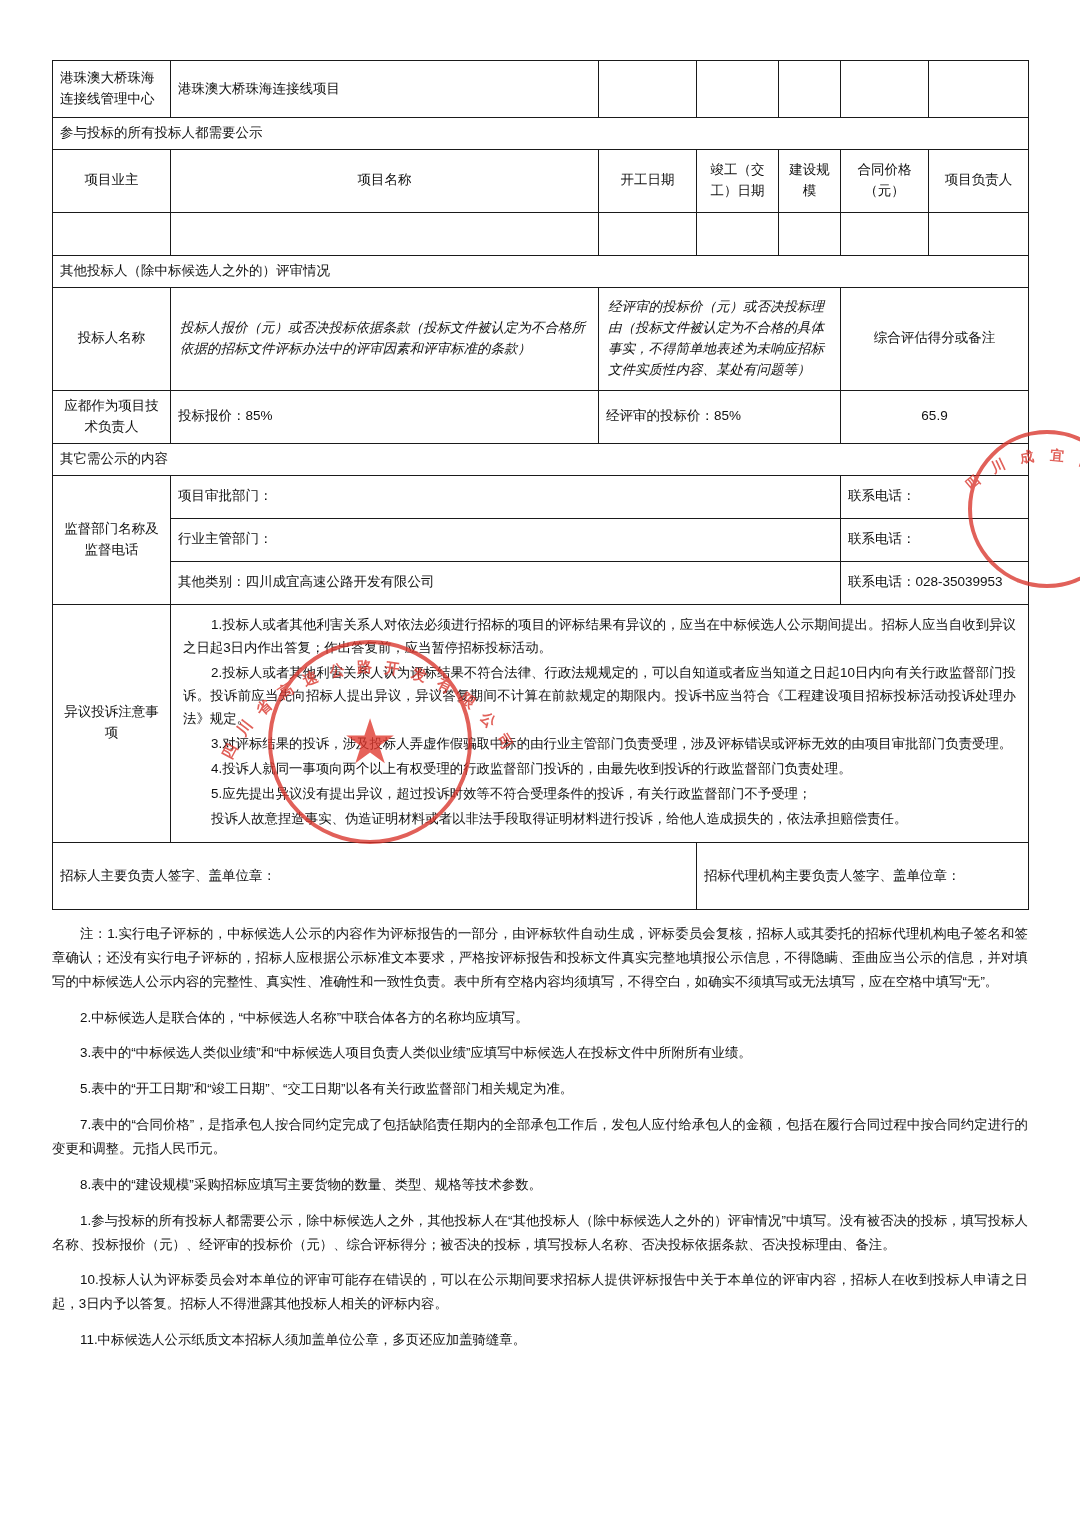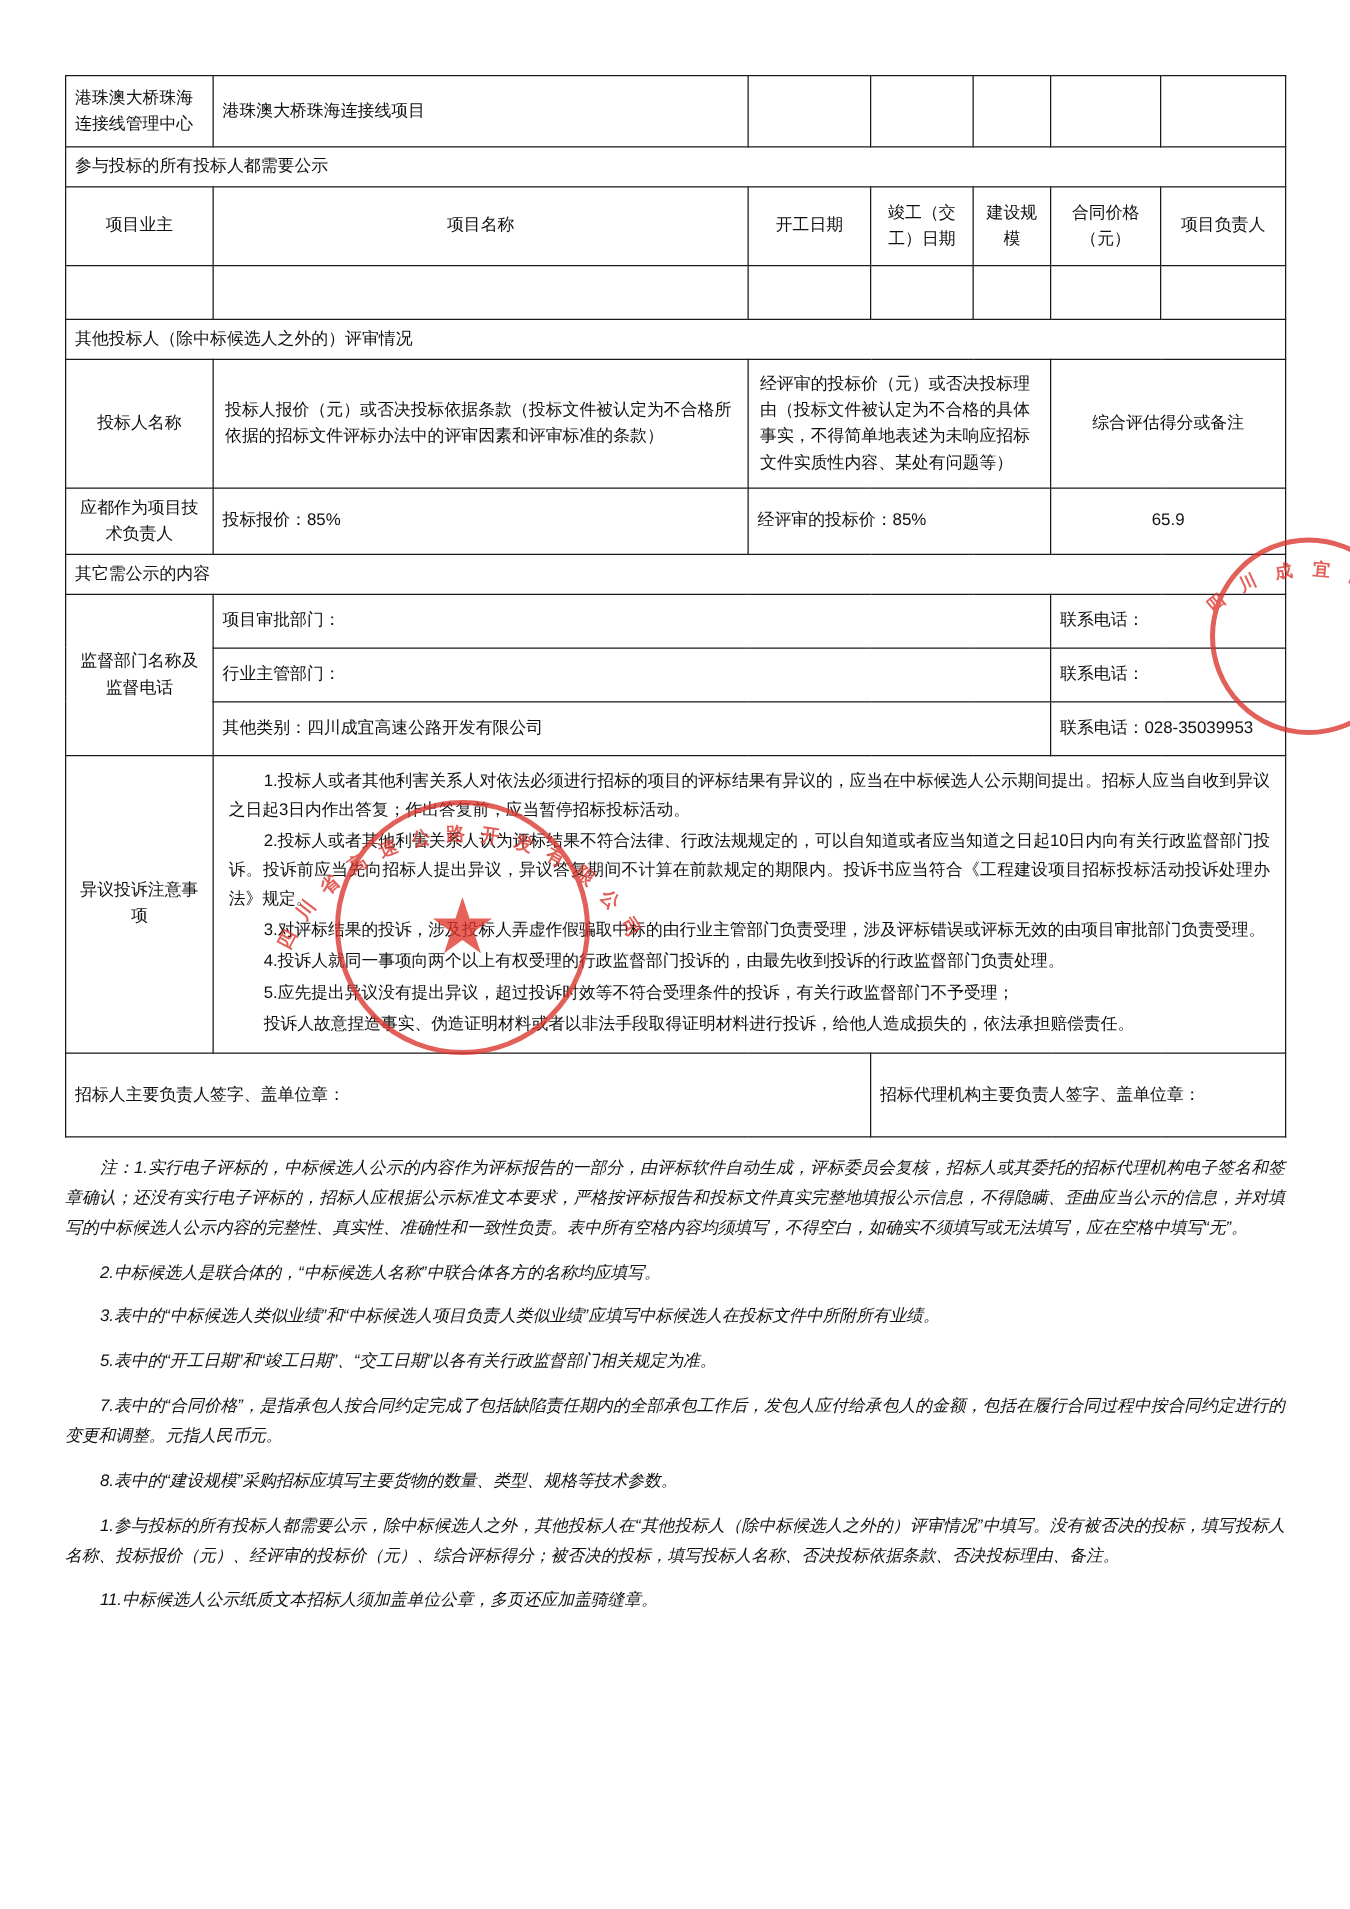--- a/index.html
+++ b/index.html
@@ -26,42 +26,42 @@
   }
   table.doc td{
     border:1px solid #1a1a1a;
     font-size:13.5px;
     line-height:1.55;
     padding:5px 7px;
     vertical-align:middle;
   }
   .c{text-align:center;}
   .l{text-align:left;}
-  .mini{font-size:12.6px;}
+  .mini{font-size:12.6px;font-style:italic;}
   .tall{height:46px;}
   .pad-left{padding-left:12px;}
   .small-head{font-size:13px;line-height:1.4;}
   .notice p{
     margin:0 0 2px 0;
     font-size:13.4px;
     line-height:1.72;
     text-align:justify;
     text-justify:inter-ideograph;
   }
   .notice .ind{text-indent:28px;}
   .sign-cell{height:56px;vertical-align:top;padding-top:8px;}
   .notes{
     width:976px;
     margin-top:12px;
     font-size:13.4px;
     line-height:1.78;
     text-align:justify;
     text-justify:inter-ideograph;
   }
-  .notes p{margin:12px 0 1px 0;font-style:italic;}
+  .notes p{margin:12px 0 1px 0;}
   .notes p.ind{text-indent:28px;}
   
   .seal{
     position:absolute;
     border-radius:50%;
     border:3px solid #d9342b;
     opacity:.78;
     pointer-events:none;
   }
   .seal-main{
@@ -202,20 +202,21 @@
     </table>
 
   <div class="notes">
     <p class="ind">注：1.实行电子评标的，中标候选人公示的内容作为评标报告的一部分，由评标软件自动生成，评标委员会复核，招标人或其委托的招标代理机构电子签名和签章确认；还没有实行电子评标的，招标人应根据公示标准文本要求，严格按评标报告和投标文件真实完整地填报公示信息，不得隐瞒、歪曲应当公示的信息，并对填写的中标候选人公示内容的完整性、真实性、准确性和一致性负责。表中所有空格内容均须填写，不得空白，如确实不须填写或无法填写，应在空格中填写“无”。</p>
     <p class="ind">2.中标候选人是联合体的，“中标候选人名称”中联合体各方的名称均应填写。</p>
     <p class="ind">3.表中的“中标候选人类似业绩”和“中标候选人项目负责人类似业绩”应填写中标候选人在投标文件中所附所有业绩。</p>
     <p class="ind">5.表中的“开工日期”和“竣工日期”、“交工日期”以各有关行政监督部门相关规定为准。</p>
     <p class="ind">7.表中的“合同价格”，是指承包人按合同约定完成了包括缺陷责任期内的全部承包工作后，发包人应付给承包人的金额，包括在履行合同过程中按合同约定进行的变更和调整。元指人民币元。</p>
     <p class="ind">8.表中的“建设规模”采购招标应填写主要货物的数量、类型、规格等技术参数。</p>
     <p class="ind">1.参与投标的所有投标人都需要公示，除中标候选人之外，其他投标人在“其他投标人（除中标候选人之外的）评审情况”中填写。没有被否决的投标，填写投标人名称、投标报价（元）、经评审的投标价（元）、综合评标得分；被否决的投标，填写投标人名称、否决投标依据条款、否决投标理由、备注。</p>
+    <p class="ind">10.投标人认为评标委员会对本单位的评审可能存在错误的，可以在公示期间要求招标人提供评标报告中关于本单位的评审内容，招标人在收到投标人申请之日起，3日内予以答复。招标人不得泄露其他投标人相关的评标内容。</p>
     <p class="ind">11.中标候选人公示纸质文本招标人须加盖单位公章，多页还应加盖骑缝章。</p>
   </div>
 
   <div class="seal seal-main">
     <div class="ring-text">
       <span style="transform:rotate(-62deg) translate(-50%,-84px)">四</span>
       <span style="transform:rotate(-52deg) translate(-50%,-84px)">川</span>
       <span style="transform:rotate(-42deg) translate(-50%,-84px)">省</span>
       <span style="transform:rotate(-32deg) translate(-50%,-84px)">高</span>
       <span style="transform:rotate(-22deg) translate(-50%,-84px)">速</span>

